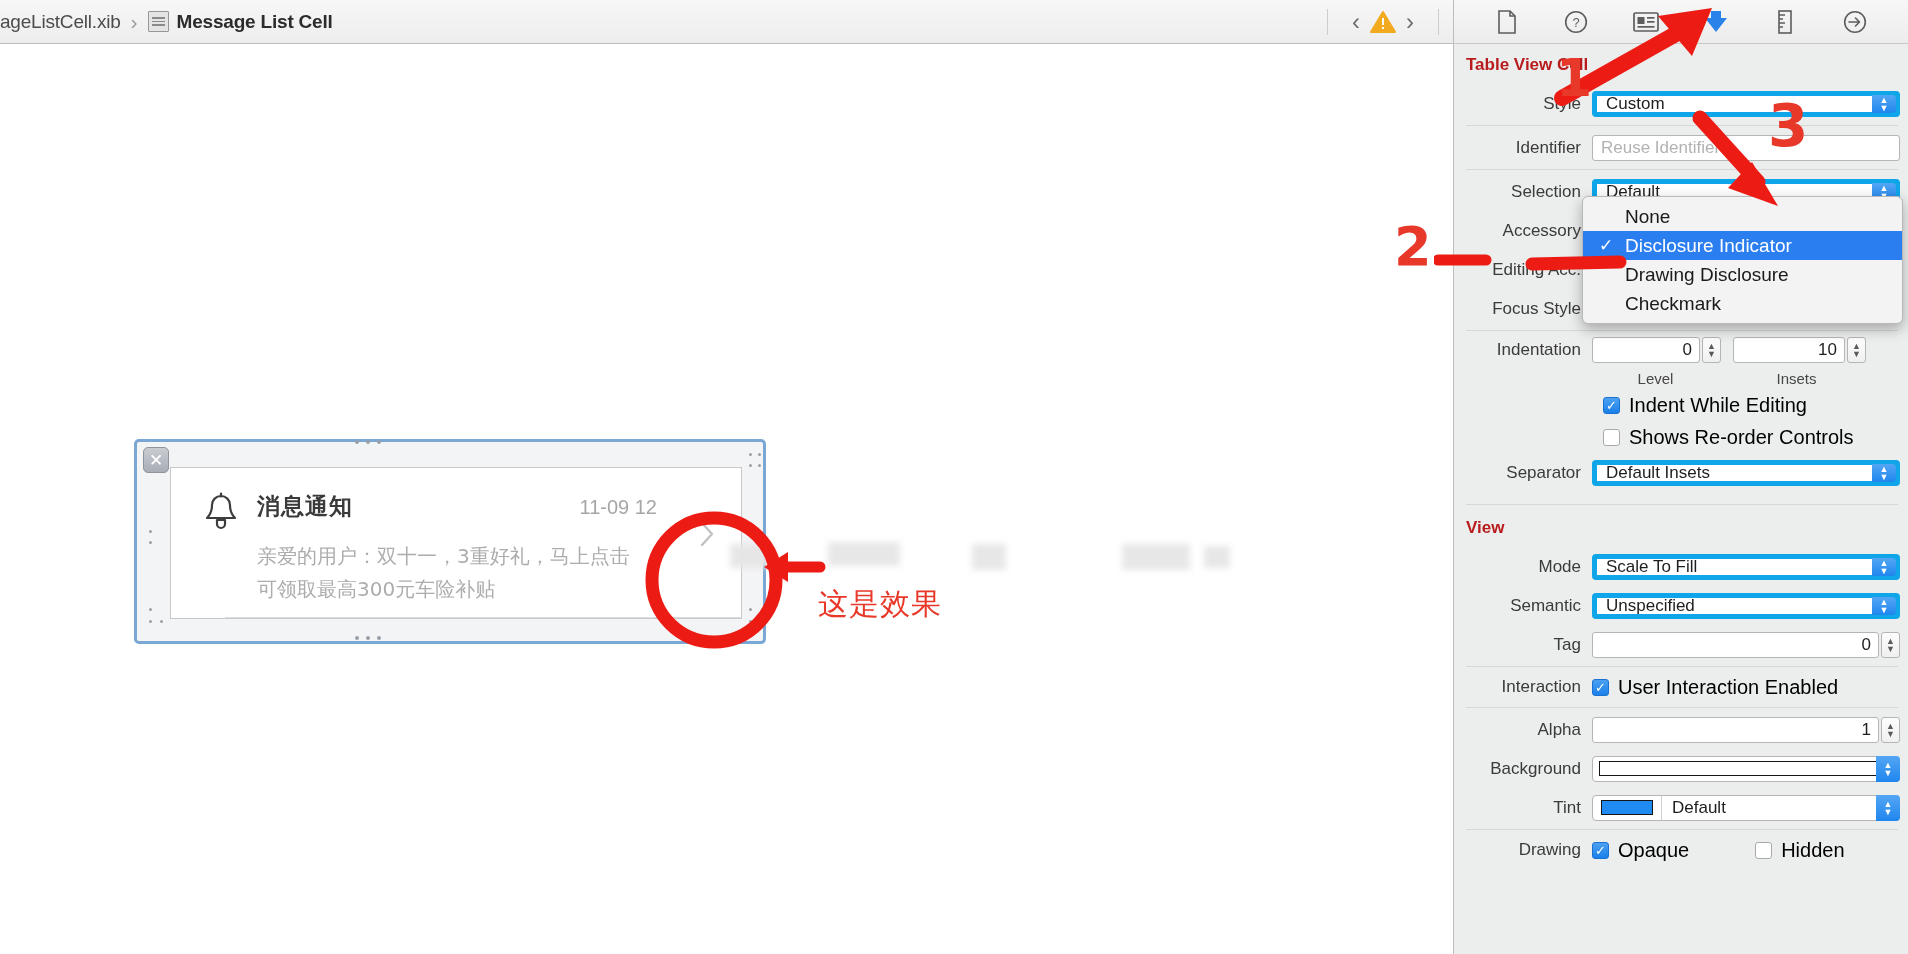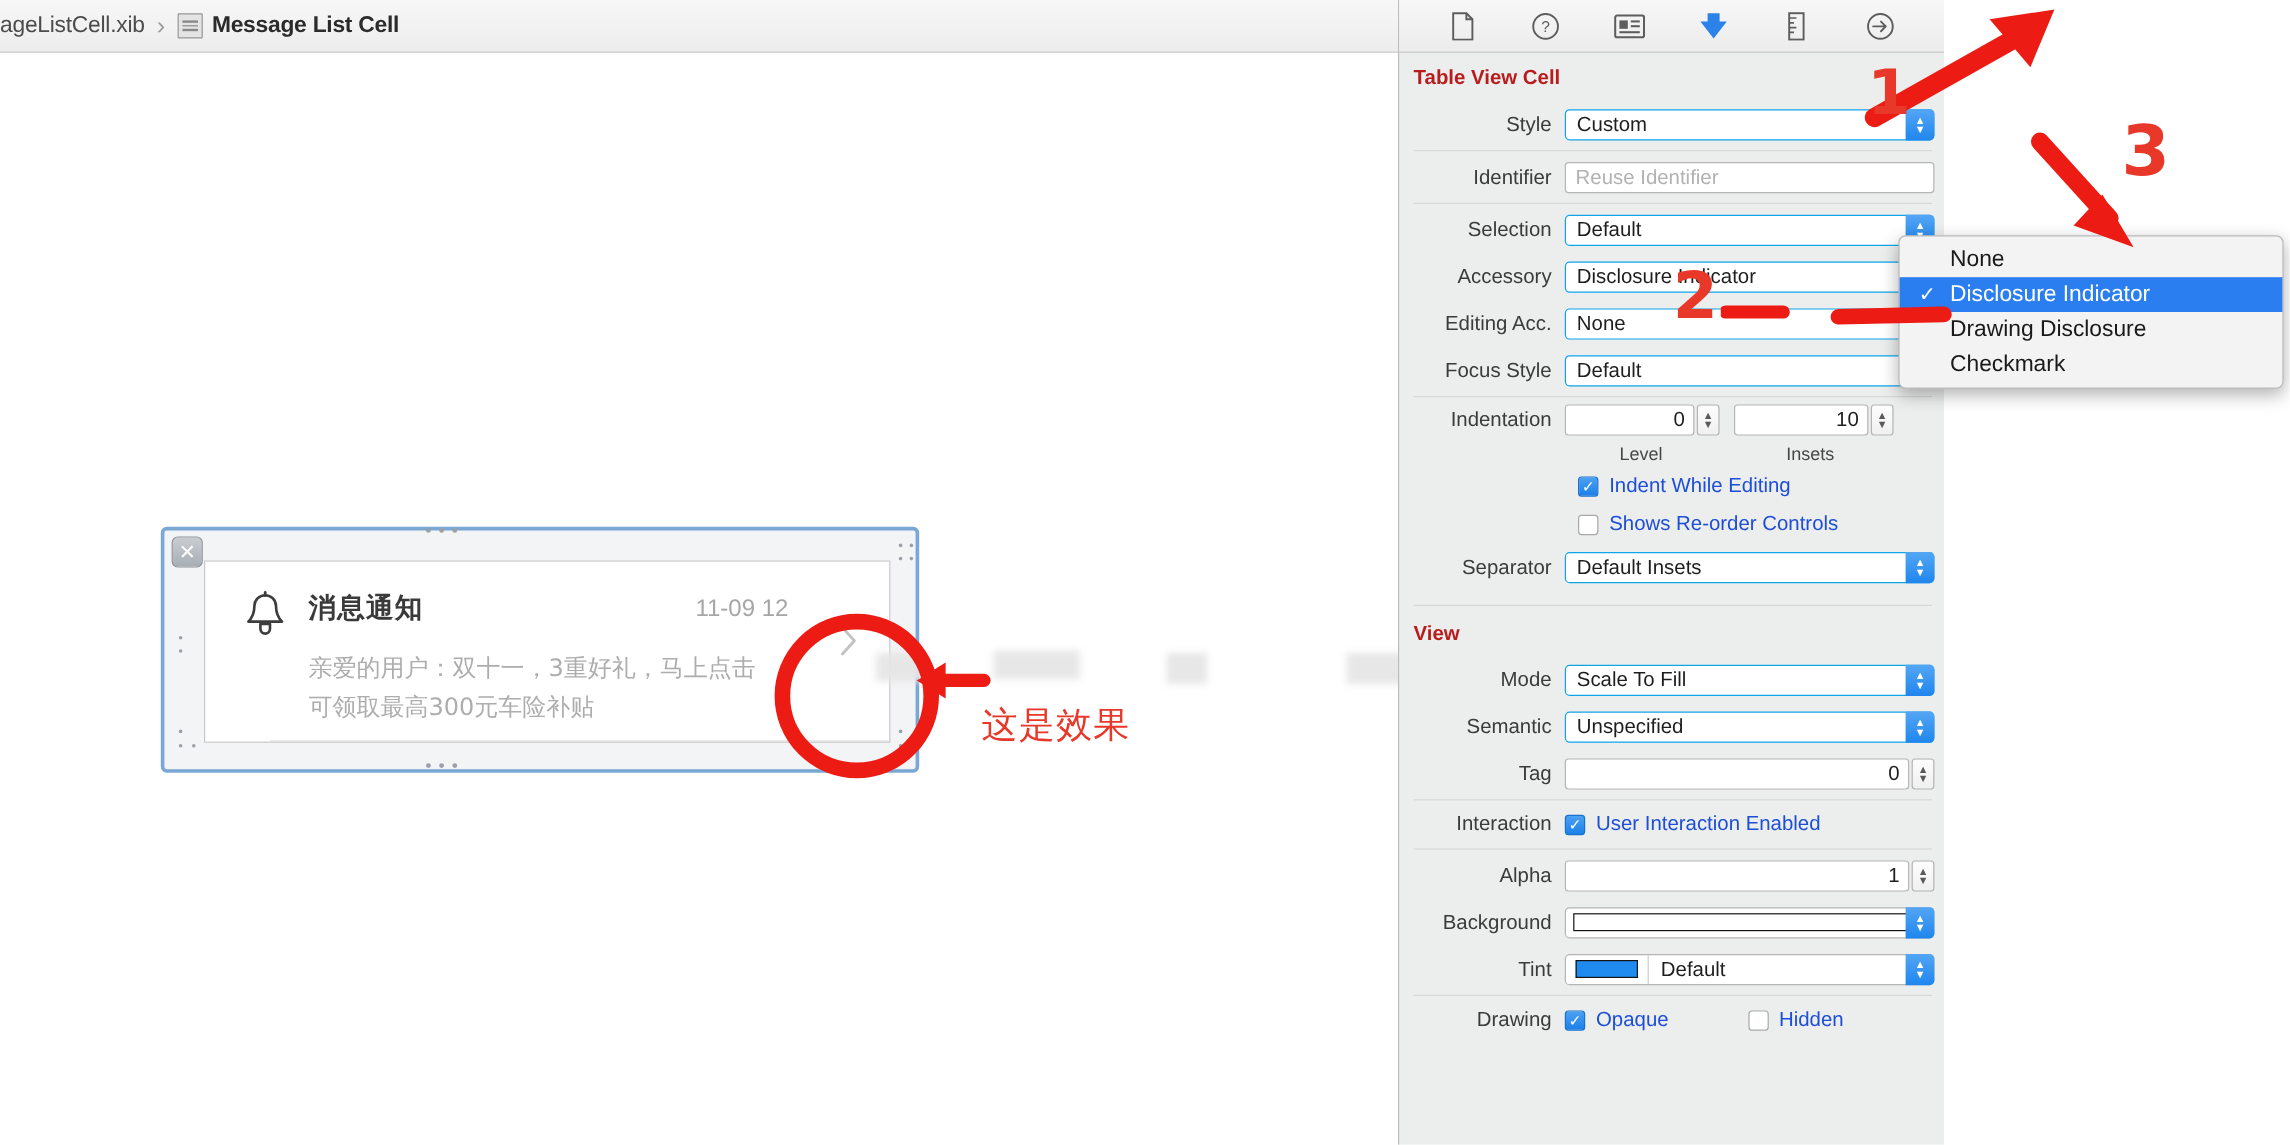--- a/index.html
+++ b/index.html
@@ -2,21 +2,21 @@
 <html><head>
 <meta charset="utf-8">
 <style>
   * { box-sizing: border-box; margin: 0; padding: 0; }
   html, body {
     width: 1908px; height: 954px;
     font-family: "Liberation Sans", "DejaVu Sans", sans-serif;
     background: #ffffff;
     overflow: hidden;
   }
-  #app { position: relative; width: 1620px; height: 954px; padding-left: 12px; }
+  #app { position: relative; width: 1908px; height: 954px; padding-left: 12px; }
 
   
   .jumpbar {
     position: absolute; left: 0; top: 0; width: 1453px; height: 44px;
     background: linear-gradient(#f7f7f7, #ededed);
     border-bottom: 1px solid #bdbdbd;
     display: flex; align-items: center; padding-left: 0px;
   }
   .crumb-text { font-size: 19px; color: #4c4c4c; letter-spacing: -0.2px; white-space: nowrap; }
   .crumb-sep { font-size: 21px; color: #9a9a9a; margin: 0 10px; font-weight: 300; }
@@ -108,21 +108,21 @@
     font-size: 17px; font-weight: 700; color: #b91c1c; padding: 11px 0 9px 12px;
   }
   .row { display: flex; align-items: center; height: 39px; padding-right: 8px; }
   .row-label {
     width: 138px; text-align: right; padding-right: 11px;
     font-size: 17px; color: #3b3b3b; white-space: nowrap; overflow: hidden;
   }
   .hr { height: 1px; background: #d7d7d7; margin: 2px 10px 2px 12px; }
 
   .popup {
-    flex: 1; height: 26px; background: #fff; border: 1px solid #0ea5e9;
+    flex: 1; height: 26px; background: #fff; border: 5px solid #0ea5e9;
     border-radius: 4px; display: flex; align-items: center;
     font-size: 17px; color: #1e1e1e; padding-left: 9px; position: relative;
   }
   .stepper-btn {
     position: absolute; right: -1px; top: -1px; bottom: -1px; width: 24px;
     background: linear-gradient(#54a6f4,#1f86ee); border-radius: 0 4px 4px 0;
     display: flex; flex-direction: column; align-items: center; justify-content: center;
     color: #fff; font-size: 9px; line-height: 8px;
   }
   .txtfield {
@@ -143,21 +143,21 @@
     color: #5a5a5a; font-size: 9px; line-height: 8px;
   }
   .sublabel { font-size: 15px; color: #474747; text-align: center; }
 
   .chk-row { display: flex; align-items: center; height: 32px; padding-right: 8px; }
   .chk { width: 17px; height: 17px; border-radius: 3px; border: 1px solid #a9a9a9;
          background: #fff; display:flex; align-items:center; justify-content:center;
          flex: 0 0 auto; }
   .chk.on { background: linear-gradient(#4ca1f2,#1b80e9); border-color: #1772d2; }
   .chk.on::after { content: "✓"; color: #fff; font-size: 13px; line-height: 1; font-weight: 700; }
-  .chk-lbl { font-size: 17px; color: #1d4ed8; margin-left: 9px; white-space: nowrap; }
+  .chk-lbl { font-size: 20px; color: #000000; margin-left: 9px; white-space: nowrap; }
 
   .swatch-well {
     flex: 1; height: 26px; background: #fff; border: 1px solid #b5b5b5;
     border-radius: 4px; display: flex; align-items: center; padding: 0 6px; position: relative;
   }
   .swatch-bar { flex:1; height: 15px; border: 1px solid #141414; background: #fff; }
   .tint-well {
     flex: 1; height: 26px; background: #fff; border: 1px solid #b5b5b5;
     border-radius: 4px; display: flex; align-items: center; position: relative;
   }

